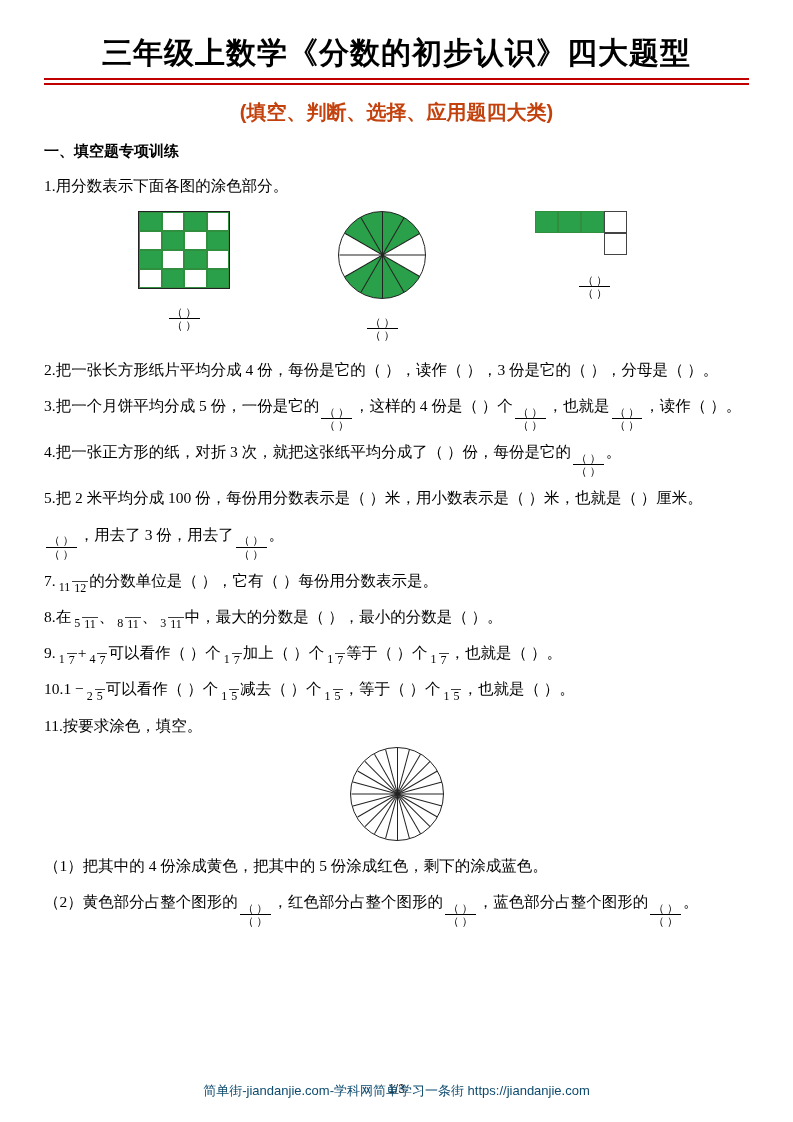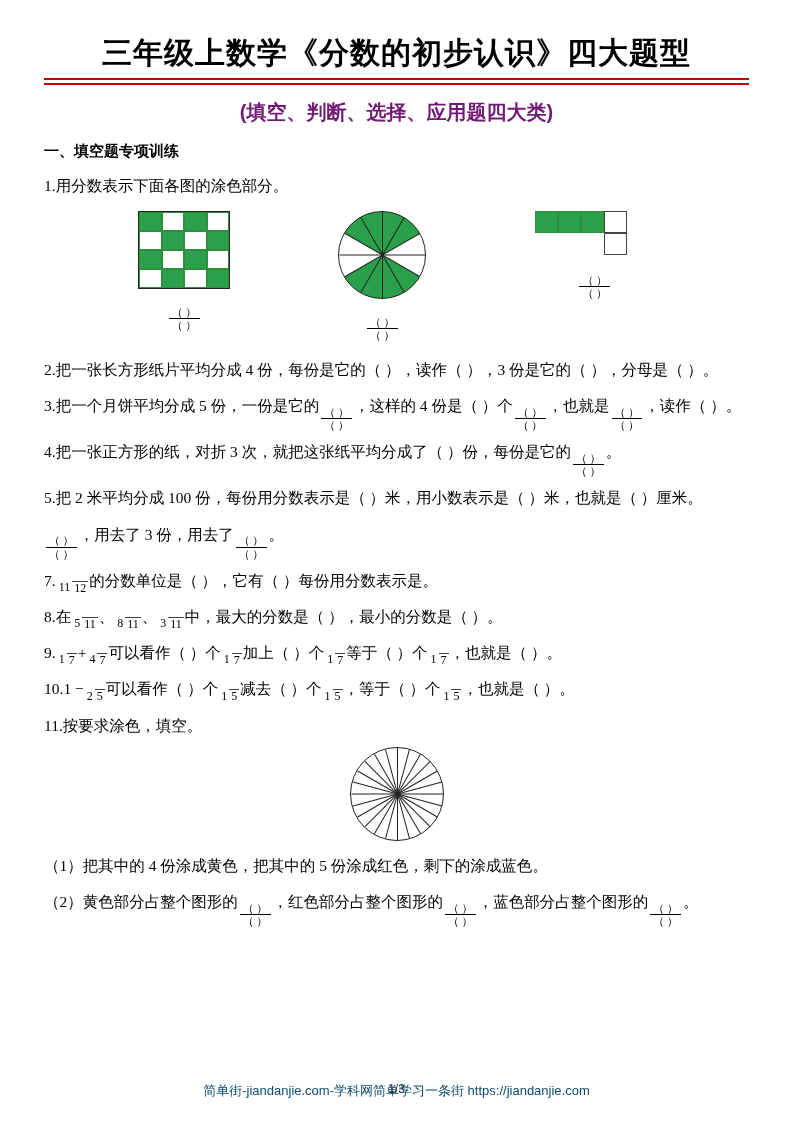--- a/index.html
+++ b/index.html
@@ -38,21 +38,21 @@
   .double-rule {
     border-top: 2px solid #c00000;
     border-bottom: 2px solid #c00000;
     height: 3px;
     margin: 2px 0 14px 0;
   }
   .subtitle {
     font-family: "Liberation Sans", sans-serif;
     font-size: 20px;
     font-weight: bold;
-    color: #701a75;
+    color: #c2410c;
     text-align: center;
     margin-bottom: 16px;
   }
   
   .section-head {
     font-family: "Liberation Sans", sans-serif;
     font-weight: bold;
     font-size: 15px;
     margin: 4px 0 10px 0;
   }

